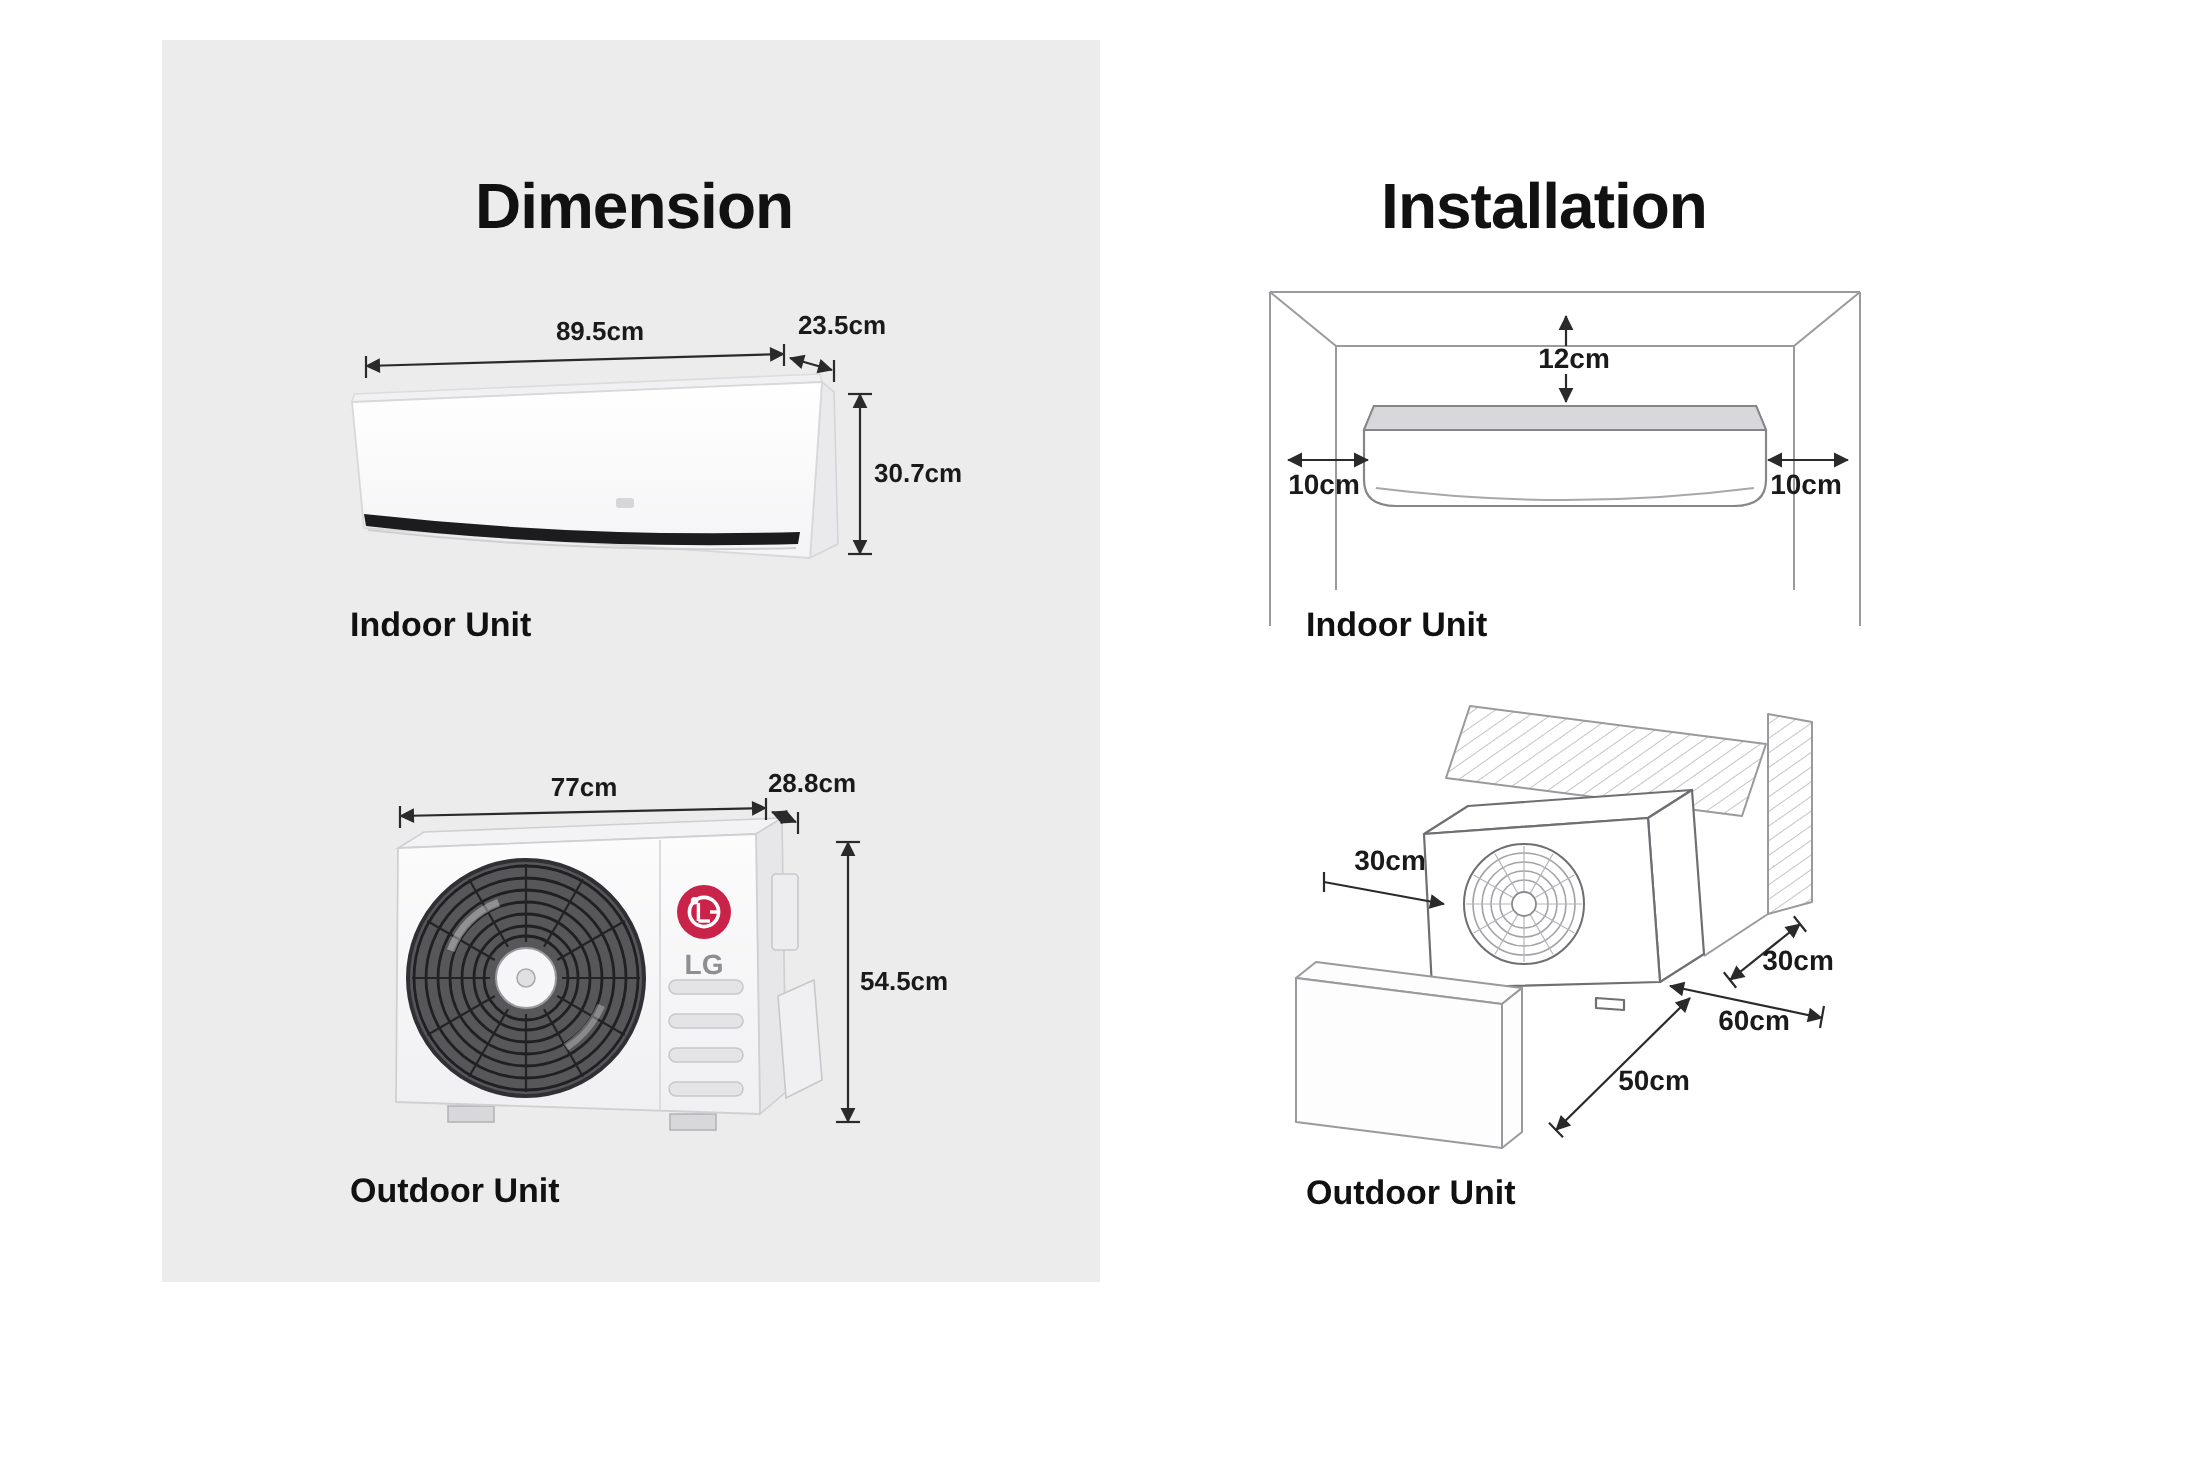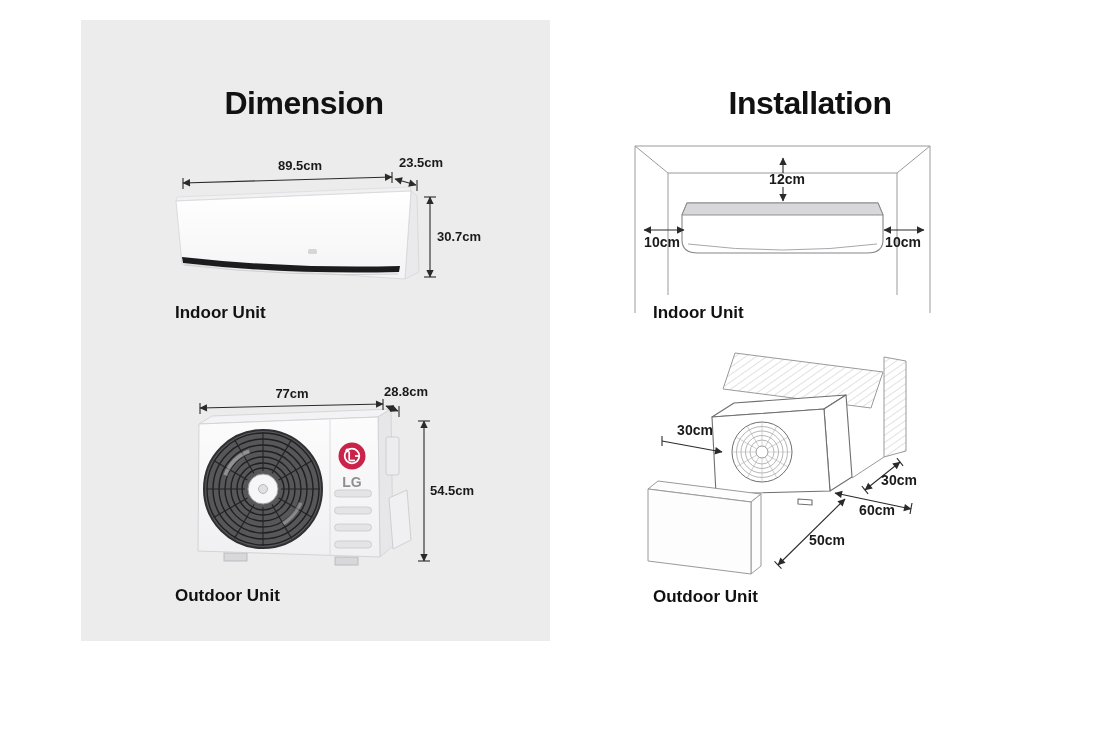--- a/index.html
+++ b/index.html
@@ -1,22 +1,22 @@
 <!DOCTYPE html>
 <html><head>
 <meta charset="utf-8">
 <style>
   html,body{margin:0;padding:0;background:#fff;}
   .canvas{position:relative;width:1100px;height:730px;background:#fff;overflow:hidden;
           font-family:"Liberation Sans",sans-serif;color:#1a1a1a;}
   .panel-left{position:absolute;left:81px;top:20px;width:469px;height:621px;background:#ececec;}
   .sec-title{position:absolute;width:280px;text-align:center;font-size:32px;line-height:38px;
              font-weight:bold;color:#111;letter-spacing:-0.5px;}
-  #dim-title{left:164px;top:84px;}
-  #inst-title{left:670px;top:84px;}
+  #dim-title{left:177px;top:84px;}
+  #inst-title{left:632px;top:84px;}
   .caption{position:absolute;width:260px;font-size:17px;font-weight:bold;color:#111;}
   #cap-dim-indoor{left:175px;top:303px;}
   #cap-dim-outdoor{left:175px;top:586px;}
   #cap-inst-indoor{left:653px;top:303px;}
   #cap-inst-outdoor{left:653px;top:587px;}
   svg{position:absolute;overflow:visible;}
   #svg-dim-indoor{left:170px;top:148px;}
   #svg-dim-outdoor{left:175px;top:378px;}
   #svg-inst-indoor{left:615px;top:140px;}
   #svg-inst-outdoor{left:615px;top:345px;}

